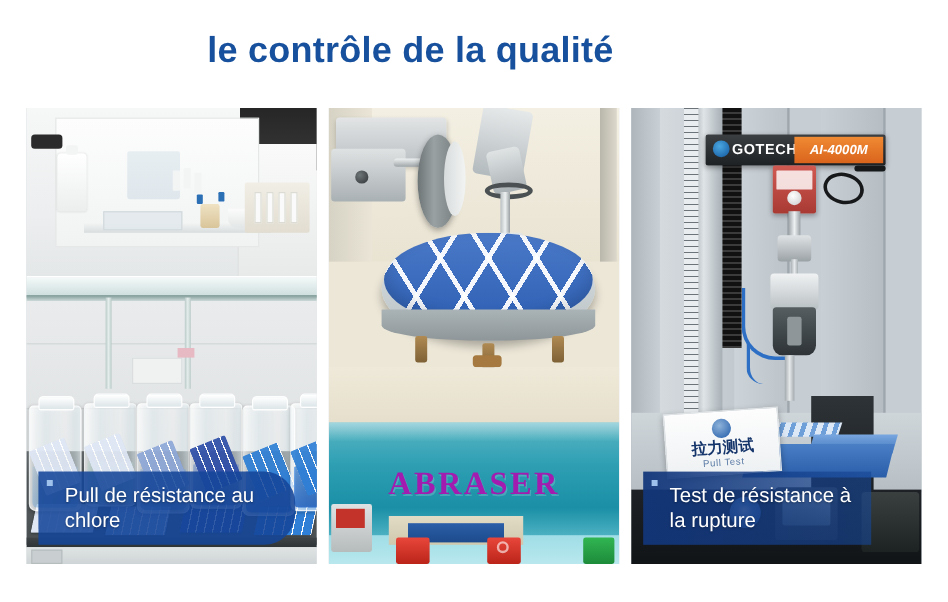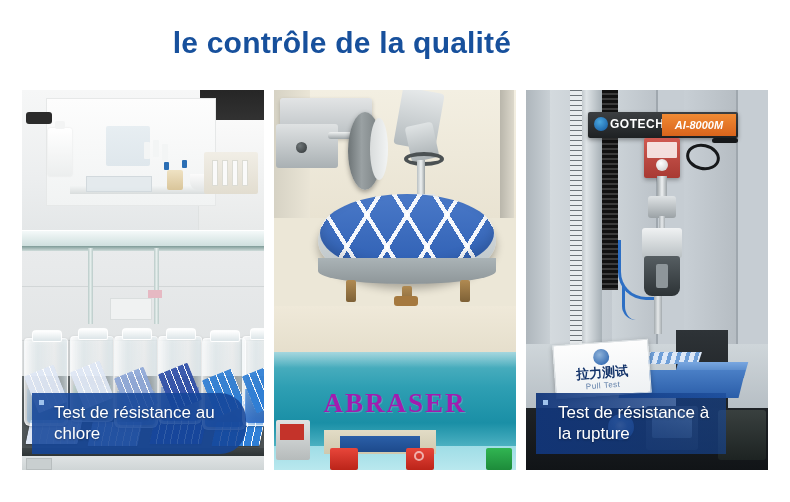--- a/index.html
+++ b/index.html
@@ -386,21 +386,21 @@
         </div>
         <div class="jar" style="left:220px;bottom:44px; height:90px;">
           <div class="lid"></div>
           <div class="liquid" style="background:linear-gradient(180deg,rgba(40,125,220,.6),rgba(15,90,200,.75));"></div>
           <div class="swatchIn chk-blue"></div>
         </div>
       </div>
 
       <div class="caption cap1">
         <span class="tick"></span>
-        <span>Test de résistance au chlore</span>
+        <span>Pull de résistance au chlore</span>
       </div>
     </div>
 
     <div class="panel">
       <div class="scene">
         <div class="p2-bg"></div>
         <div class="p2-wall"></div>
         <div class="p2-wallL"></div>
         <div class="p2-postR"></div>
         <div class="p2-armBase"></div>
@@ -449,21 +449,21 @@
         <div class="p3-seam" style="left:130px;"></div>
         <div class="p3-seam" style="left:210px;"></div>
         <div class="p3-column"></div>
         <div class="p3-ruler"></div>
         <div class="p3-blackstrip"></div>
 
         <div class="p3-crosshead"></div>
         <div class="p3-logoSq"></div>
         <div class="p3-gotech">GOTECH</div>
         <div class="p3-orange"></div>
-        <div class="p3-model">AI-8000M</div>
+        <div class="p3-model">AI-4000M</div>
 
         <div class="p3-loadcell"></div>
         <div class="p3-lcLabel"></div>
         <div class="p3-lcDial"></div>
         <div class="p3-rod"></div>
         <div class="p3-joint"></div>
         <div class="p3-rod2"></div>
         <div class="p3-grip"></div>
         <div class="p3-jaw"></div>
         <div class="p3-jawSlot"></div>

